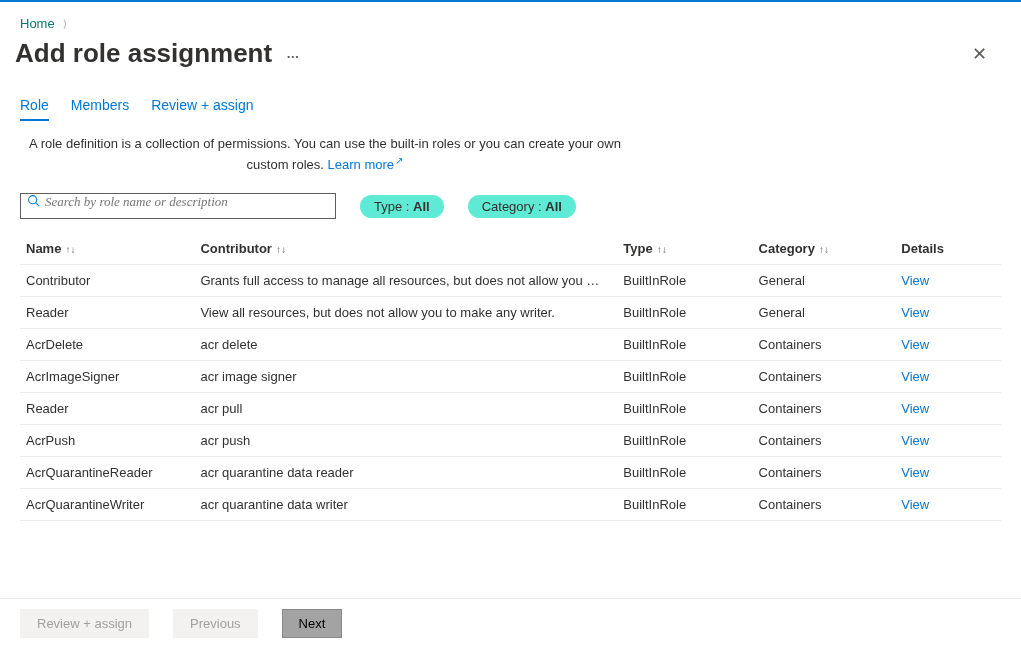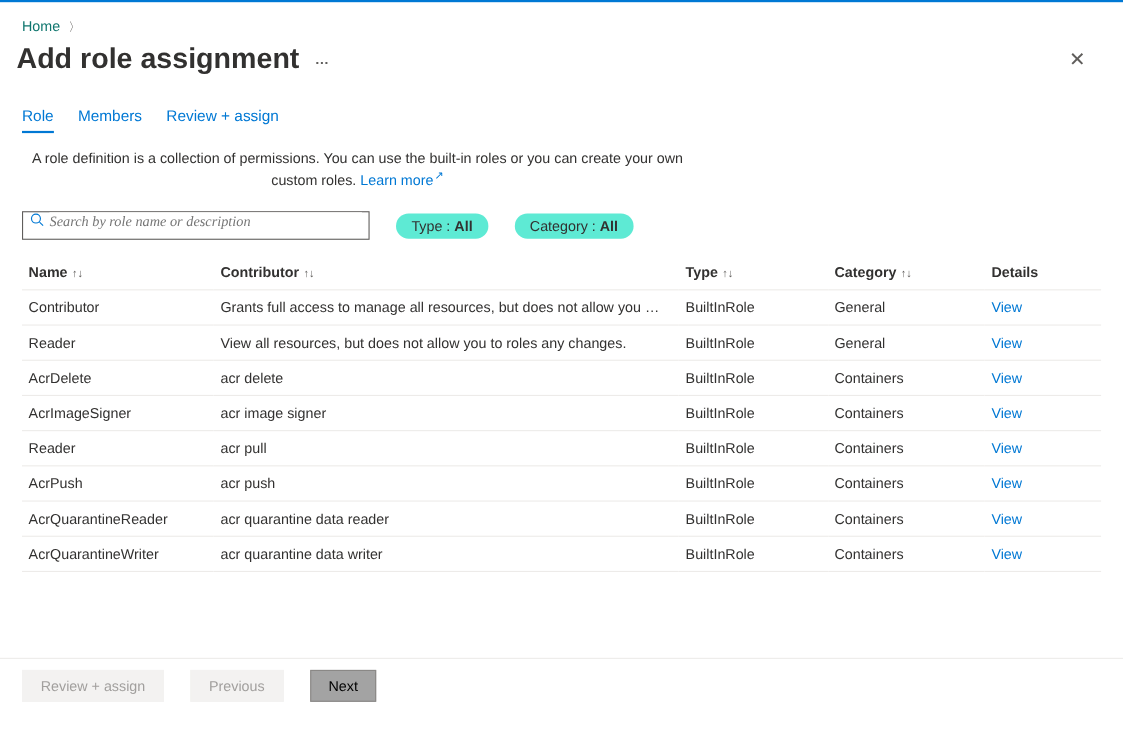--- a/index.html
+++ b/index.html
@@ -209,21 +209,21 @@
     <tbody id="roles-body">
         <tr>
           <td class="col-name">Contributor</td>
           <td class="col-desc">Grants full access to manage all resources, but does not allow you …</td>
           <td class="col-type">BuiltInRole</td>
           <td class="col-cat">General</td>
           <td class="col-det"><span class="view-link">View</span></td>
         </tr>
         <tr>
           <td class="col-name">Reader</td>
-          <td class="col-desc">View all resources, but does not allow you to roles any changes.</td>
+          <td class="col-desc">View all resources, but does not allow you to make any writer.</td>
           <td class="col-type">BuiltInRole</td>
           <td class="col-cat">General</td>
           <td class="col-det"><span class="view-link">View</span></td>
         </tr>
         <tr>
           <td class="col-name">AcrDelete</td>
           <td class="col-desc">acr delete</td>
           <td class="col-type">BuiltInRole</td>
           <td class="col-cat">Containers</td>
           <td class="col-det"><span class="view-link">View</span></td>

